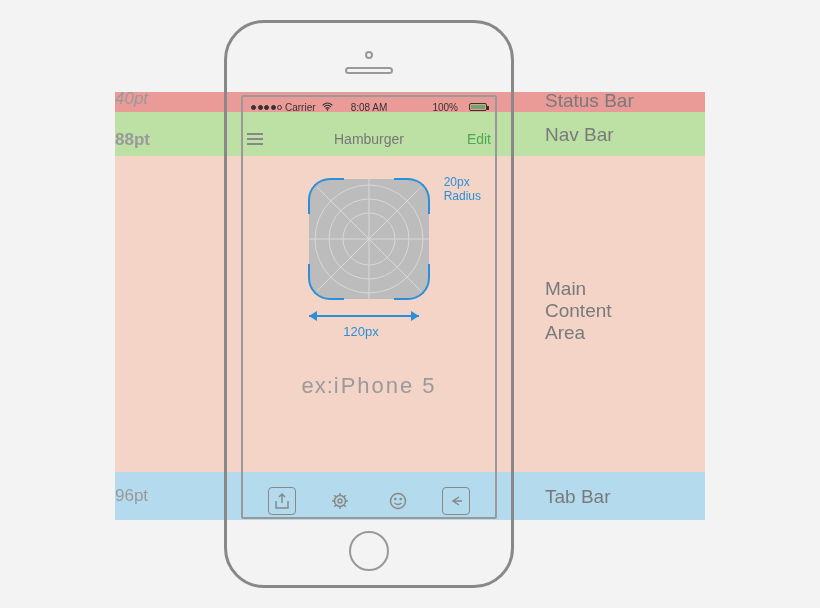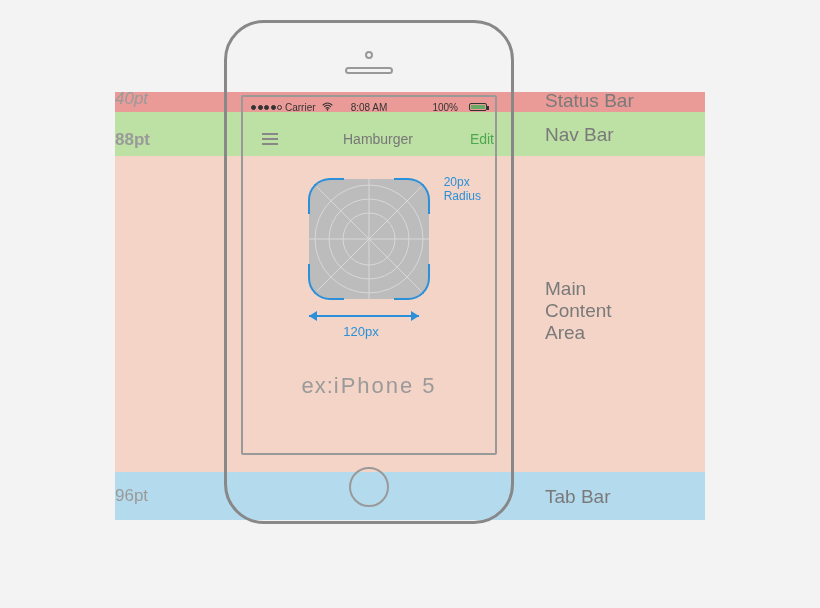--- a/index.html
+++ b/index.html
@@ -41,21 +41,21 @@
     font-weight: 300;
     font-size: 17px;
   }
 
   
   .phone {
     position: absolute;
     left: 224px;
     top: 20px;
     width: 290px;
-    height: 504px;
+    height: 568px;
     border: 3px solid #888;
     border-radius: 40px;
     background: transparent;
   }
   .speaker {
     position: absolute;
     top: 44px; left: 50%; transform: translateX(-50%);
     width: 48px; height: 7px; border: 2px solid #999; border-radius: 6px;
   }
   .camera {
@@ -73,21 +73,21 @@
     top: 72px; left: 14px; right: 14px; bottom: 66px;
     border: 2px solid #999;
     border-radius: 2px;
     overflow: hidden;
   }
 
   
   .row { width: 100%; display: flex; align-items: center; }
   .status-row { height: 20px; font-size: 10px; color: #333; padding: 0 8px; justify-content: space-between; }
   .status-row .mid { position:absolute; left:0; right:0; text-align:center; font-size:10px; }
-  .nav-row { height: 44px; font-size: 14px; color: #777; padding: 0 10px; justify-content: space-between; position: relative; margin-left: 9px; }
+  .nav-row { height: 44px; font-size: 14px; color: #777; padding: 0 4px; justify-content: space-between; position: relative; }
   .nav-title { position:absolute; left:0; right:0; text-align:center; color:#777; font-weight:400; }
   .nav-edit { color: #4ea84e; font-weight:400; }
   .main-area { position: relative; height: 316px; }
   .tab-row { height: 48px; display:flex; justify-content: space-around; align-items:center; padding: 0 10px; }
 
   .hamburger-icon { display:inline-flex; flex-direction:column; gap:3px; }
   .hamburger-icon span { width:16px; height:2px; background:#888; display:block; }
 
   .tab-icon { width:28px; height:28px; border:1.5px solid #888; border-radius:4px; display:flex; align-items:center; justify-content:center; }
   .tab-icon svg { width:18px; height:18px; stroke:#888; fill:none; stroke-width:1.5; }

